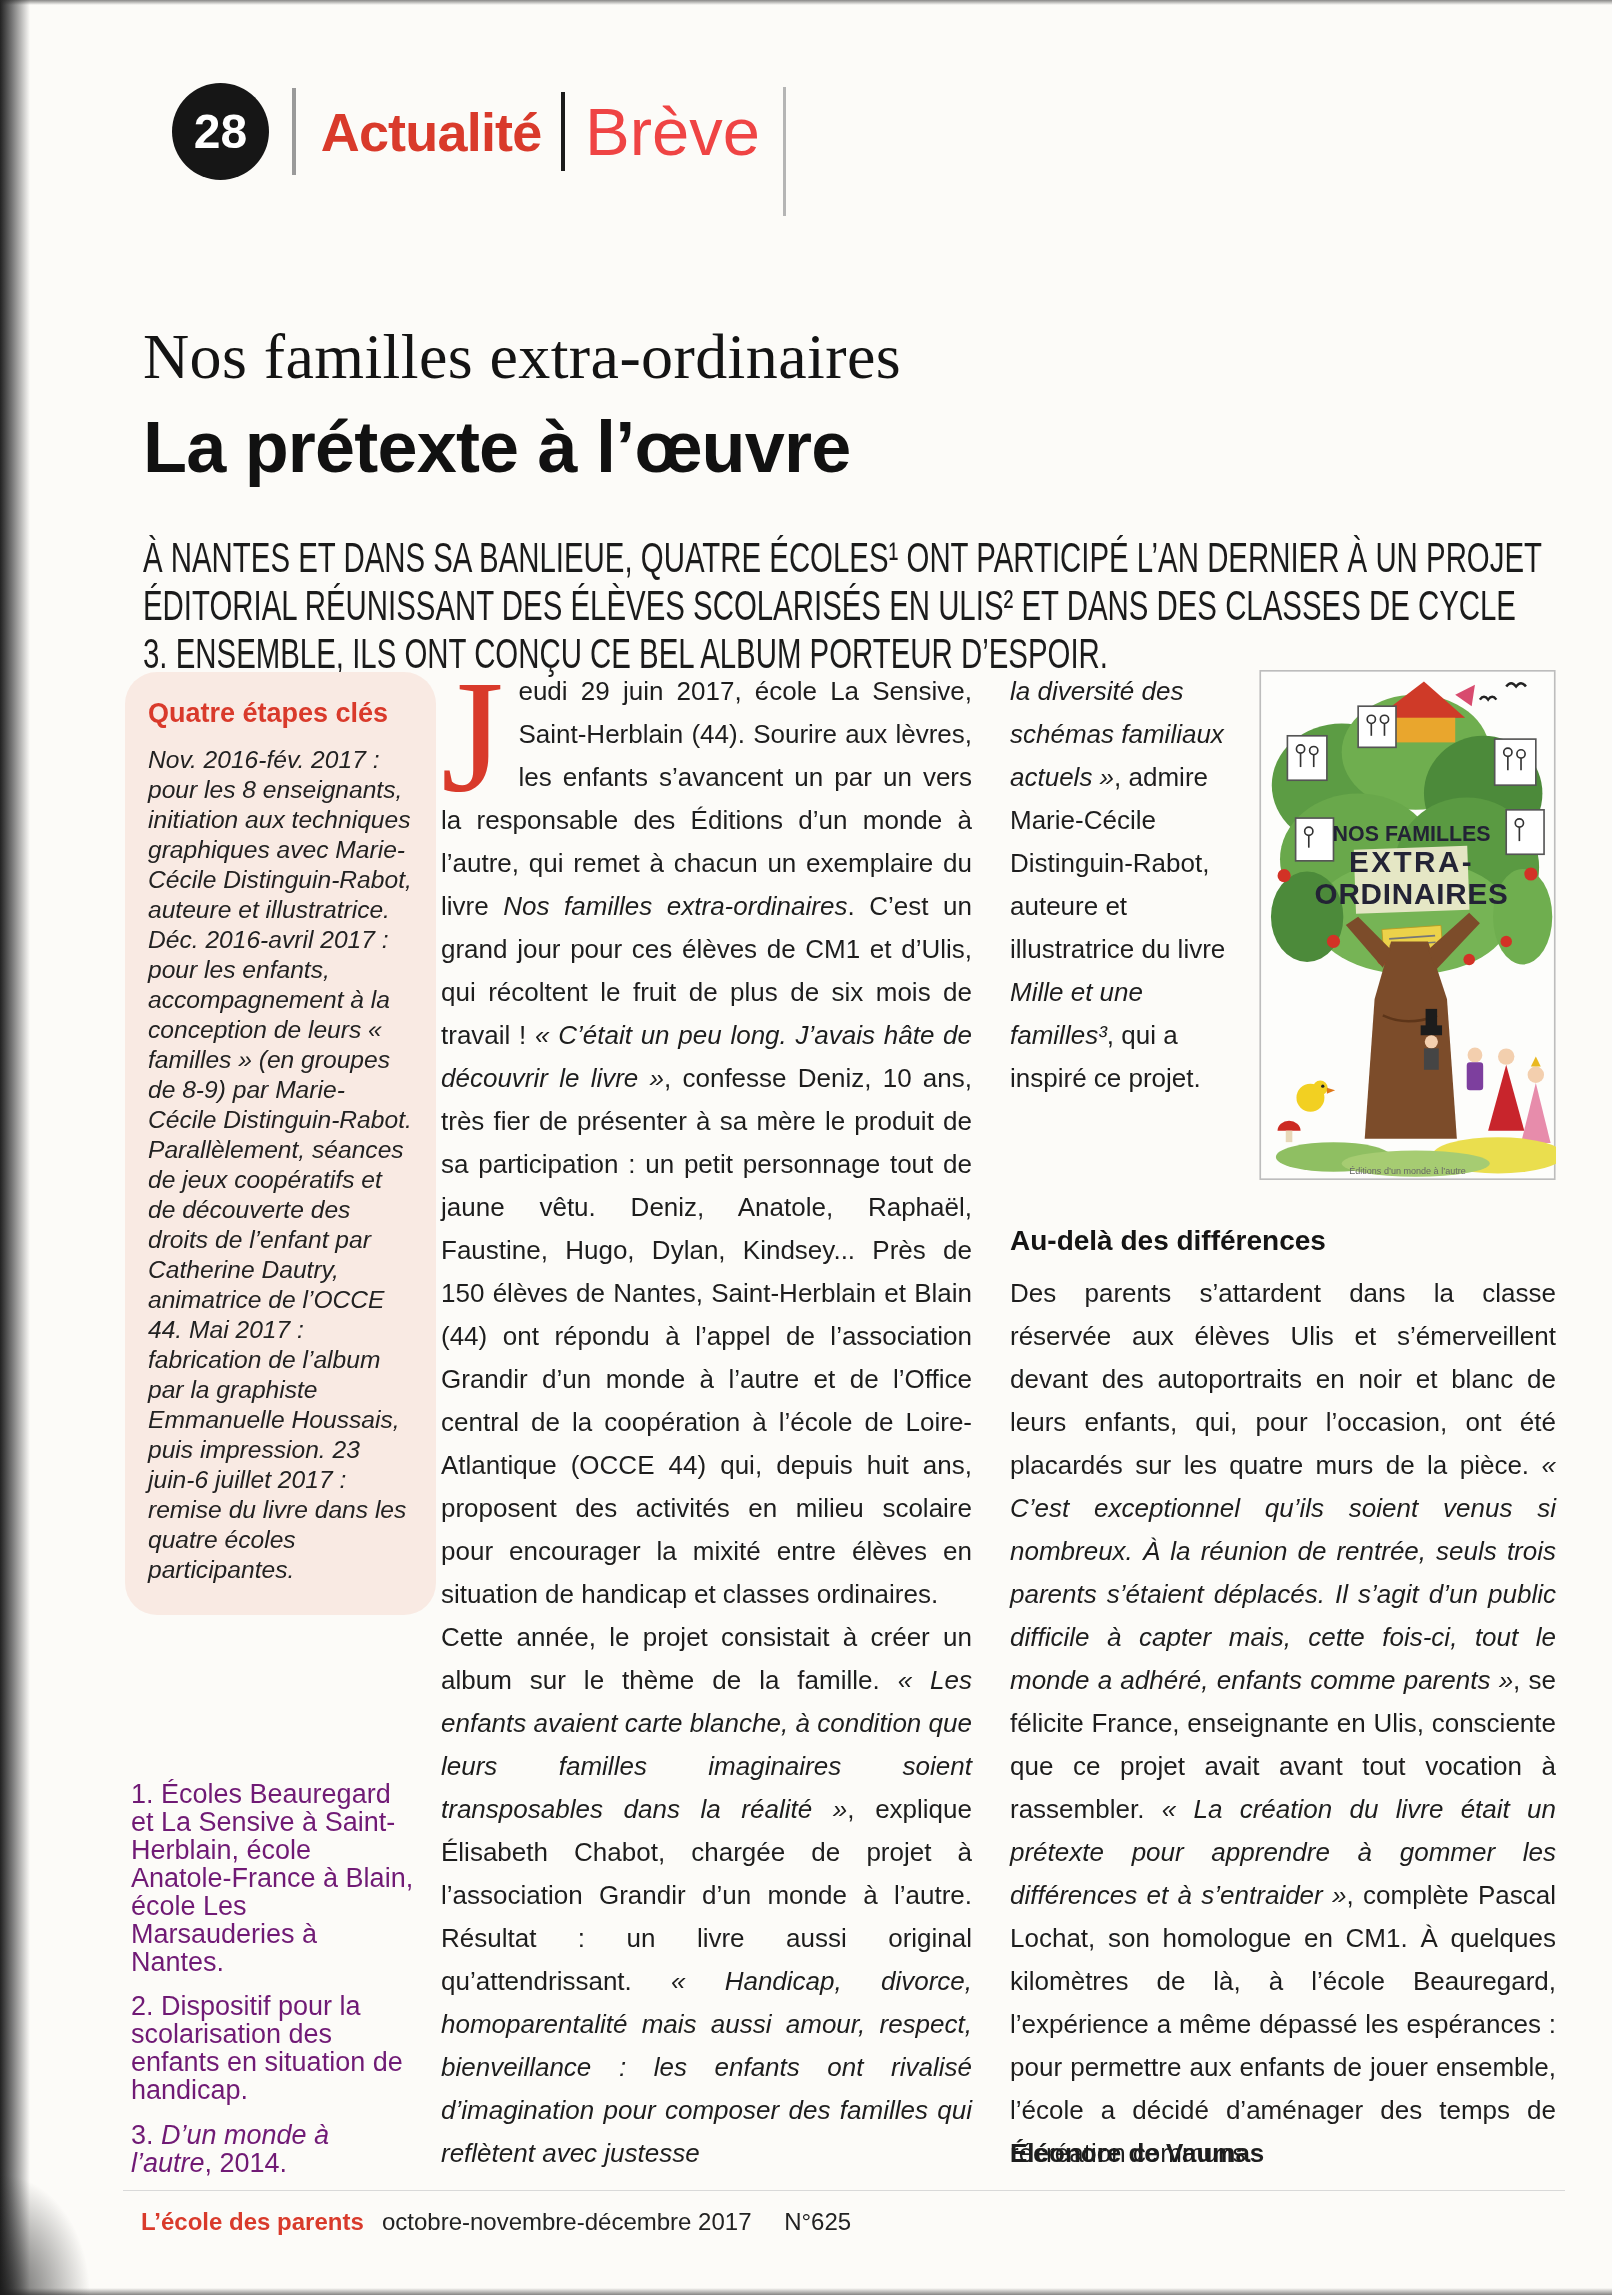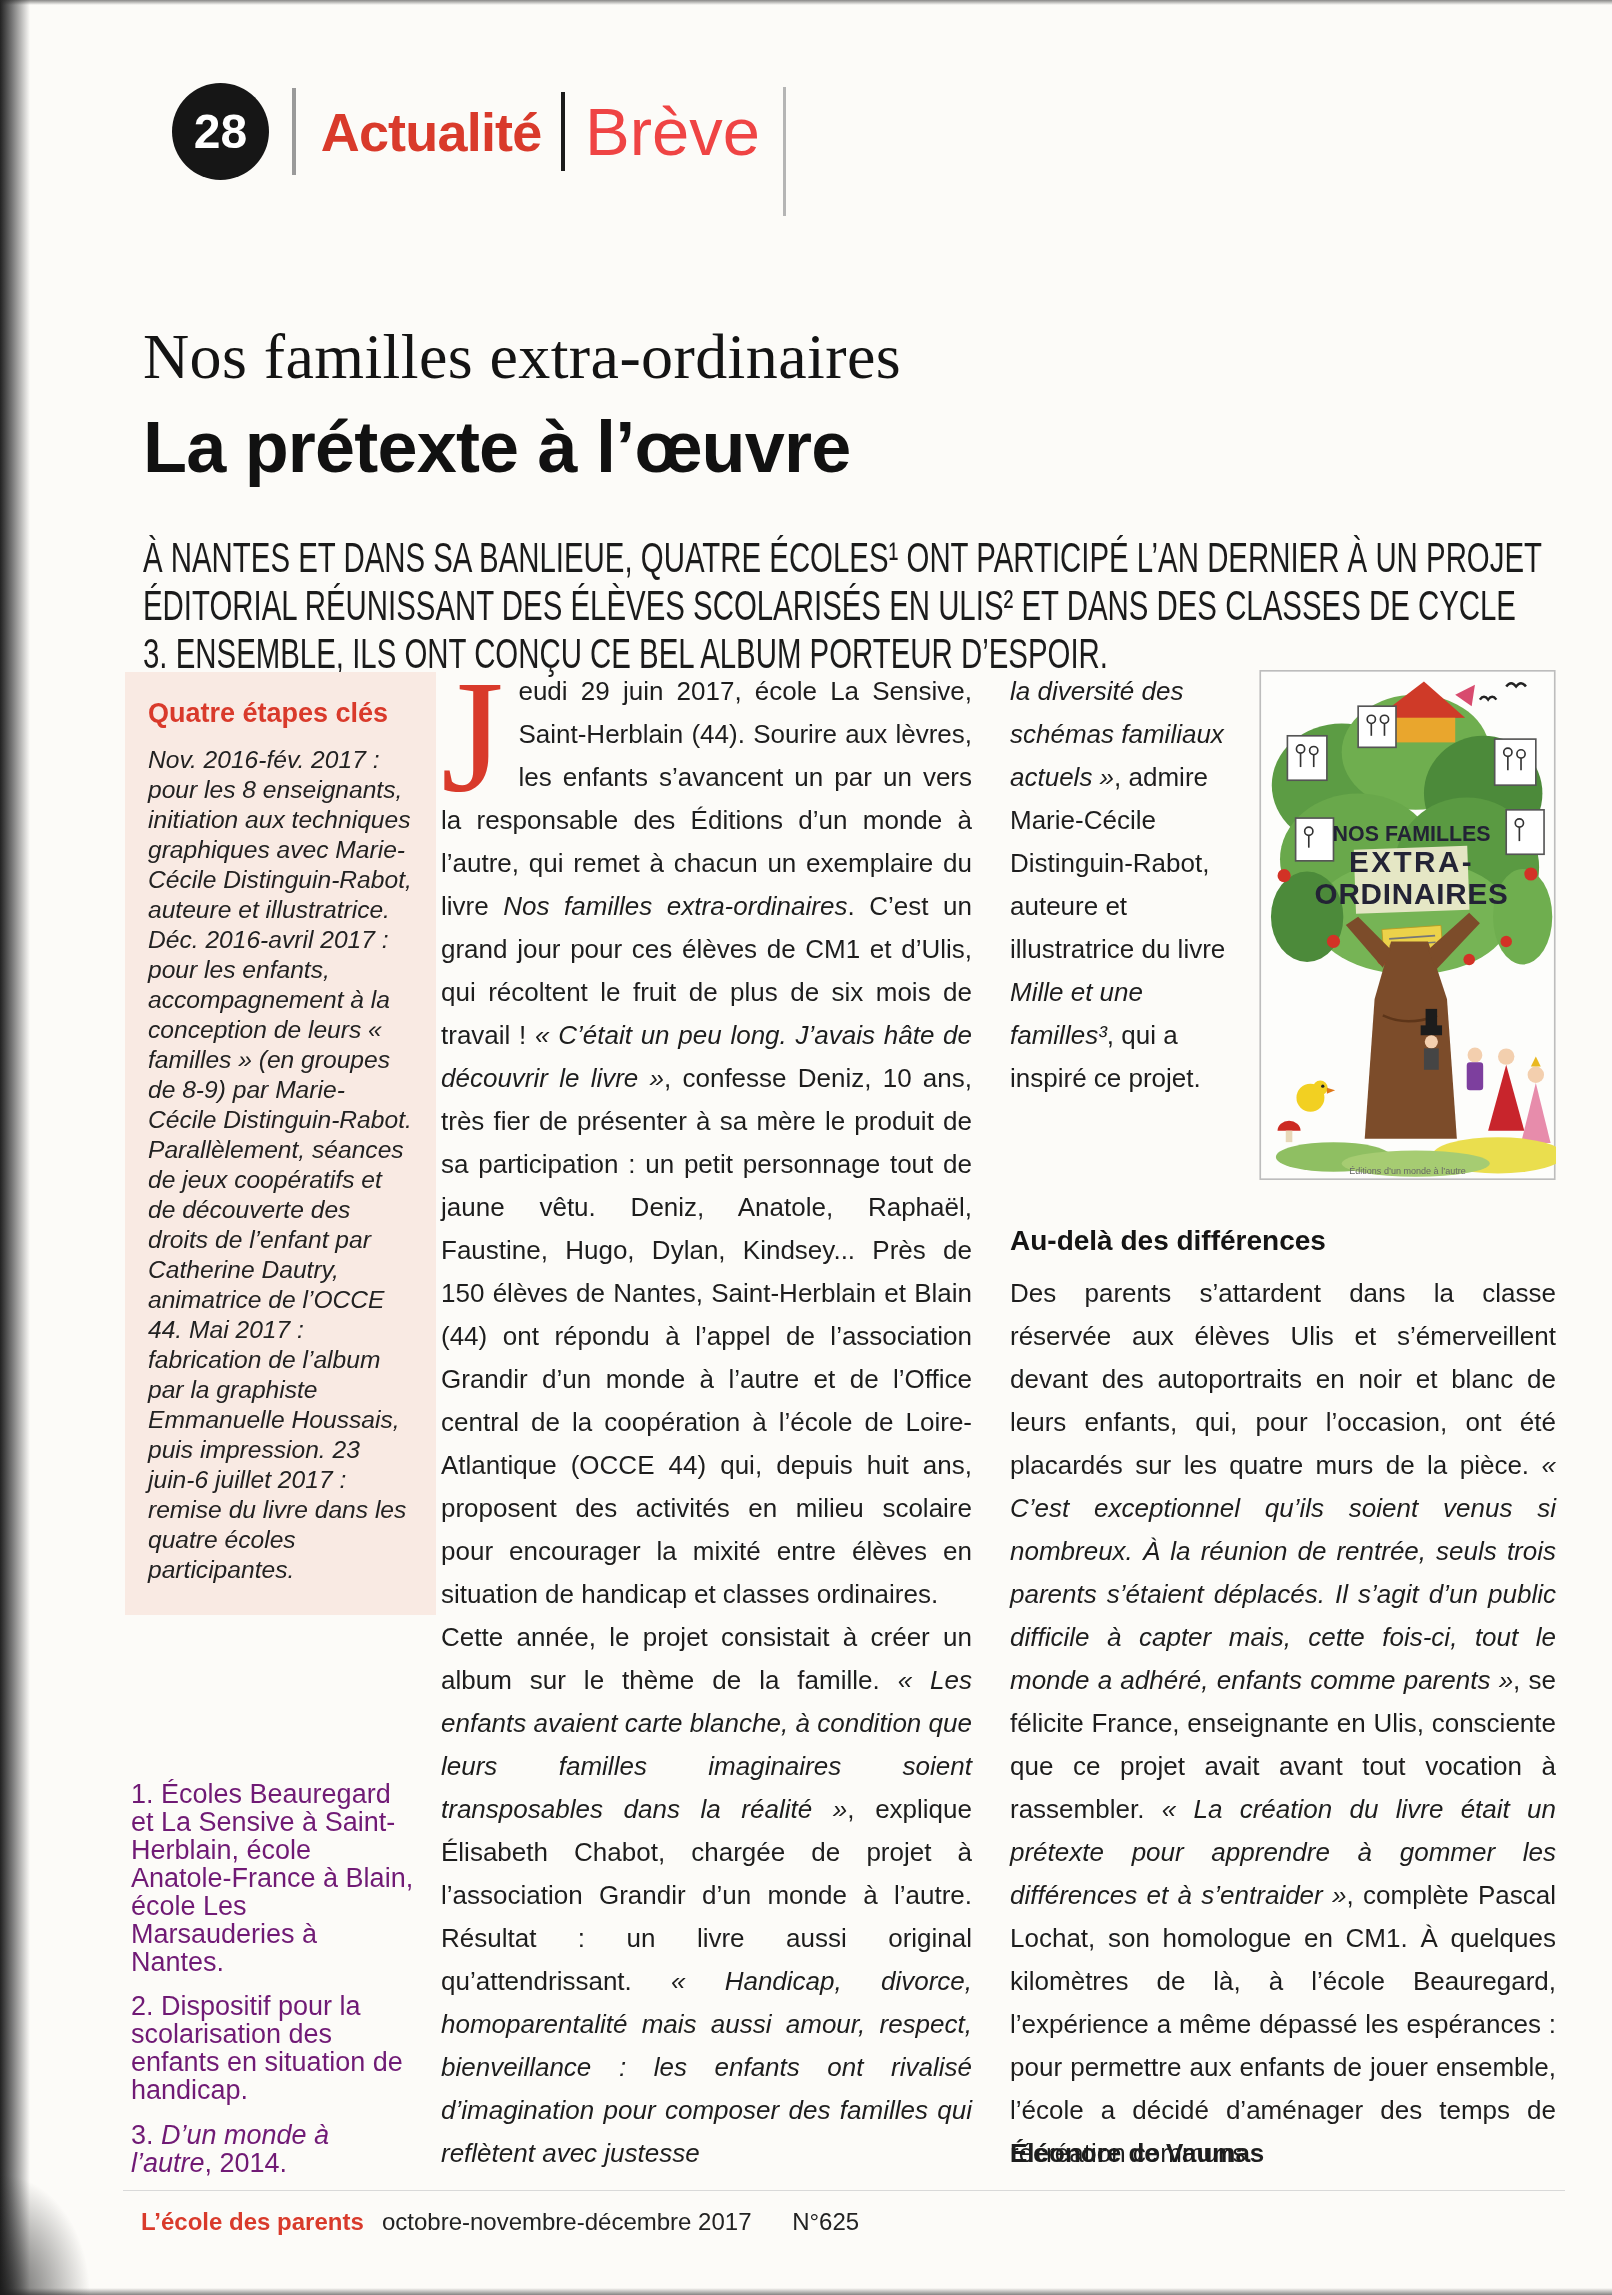--- a/index.html
+++ b/index.html
@@ -33,21 +33,21 @@
 
   
   .headline { position:absolute; left:143px; top:320px; width:1418px; }
   .kicker { font-family:"Liberation Serif", serif; font-weight:400; font-size:64px; color:#141414; letter-spacing:0.4px; }
   .title { font-size:72px; font-weight:bold; color:#111; margin-top:11.5px; letter-spacing:-0.8px; }
   .standfirst { margin-top:46px; width:2000px; transform:scaleX(.70); transform-origin:0 0;
     font-size:42px; line-height:48px; color:#1b1b1b; }
 
   
   .sidebar { position:absolute; left:125px; top:672px; width:311px;
-    background:var(--sidebar-bg,#f9eae3); padding:26px 23px 29.5px 23px; }
+    background:var(--sidebar-bg,#f9eae3); padding:26px 23px 29.5px 23px;border-radius:32px; }
   .sidebar-title { font-size:27px; font-weight:bold; color:var(--accent,#d93a2b); margin-bottom:16.4px; }
   .sidebar-body { font-size:24.6px; line-height:30px; color:#222; }
 
   
   .footnotes { position:absolute; left:131px; top:1780px; width:283px; font-size:27px; line-height:28px; color:#701a75; }
   .footnote { margin-bottom:16.4px; }
 
   
   .col { position:absolute; top:670px; font-size:26px; line-height:43px; color:#1d1d1d; }
   .col-middle { left:441px; width:531px; }
@@ -62,21 +62,21 @@
   .cover-float svg { display:block; width:100%; height:100%; }
   .subhead { clear:both; padding-top:29.5px; font-size:28px; font-weight:bold; color:#141414; line-height:33px; }
   .col-right .after-subhead { margin-top:14.8px; }
   .byline { font-weight:bold; margin-top:-43px; }
 
   
   .footer-rule { position:absolute; left:123px; top:2190px; width:1442px; height:0.8px; background:#d9d9d9; }
   .footer { position:absolute; left:141px; top:2208px; font-size:24px; color:#222; }
   .mag-name { font-weight:bold; color:var(--accent,#d93a2b); }
   .footer-issue { margin-left:11.5px; }
-  .footer-number { margin-left:34px; }
+  .footer-number { margin-left:26px; }
 </style>
 </head>
 <body>
 
 <div class="page">
 
   <div class="edge-left"></div>
   <div class="edge-top"></div>
   <div class="edge-bottom"></div>
   <div class="corner-bl"></div>

